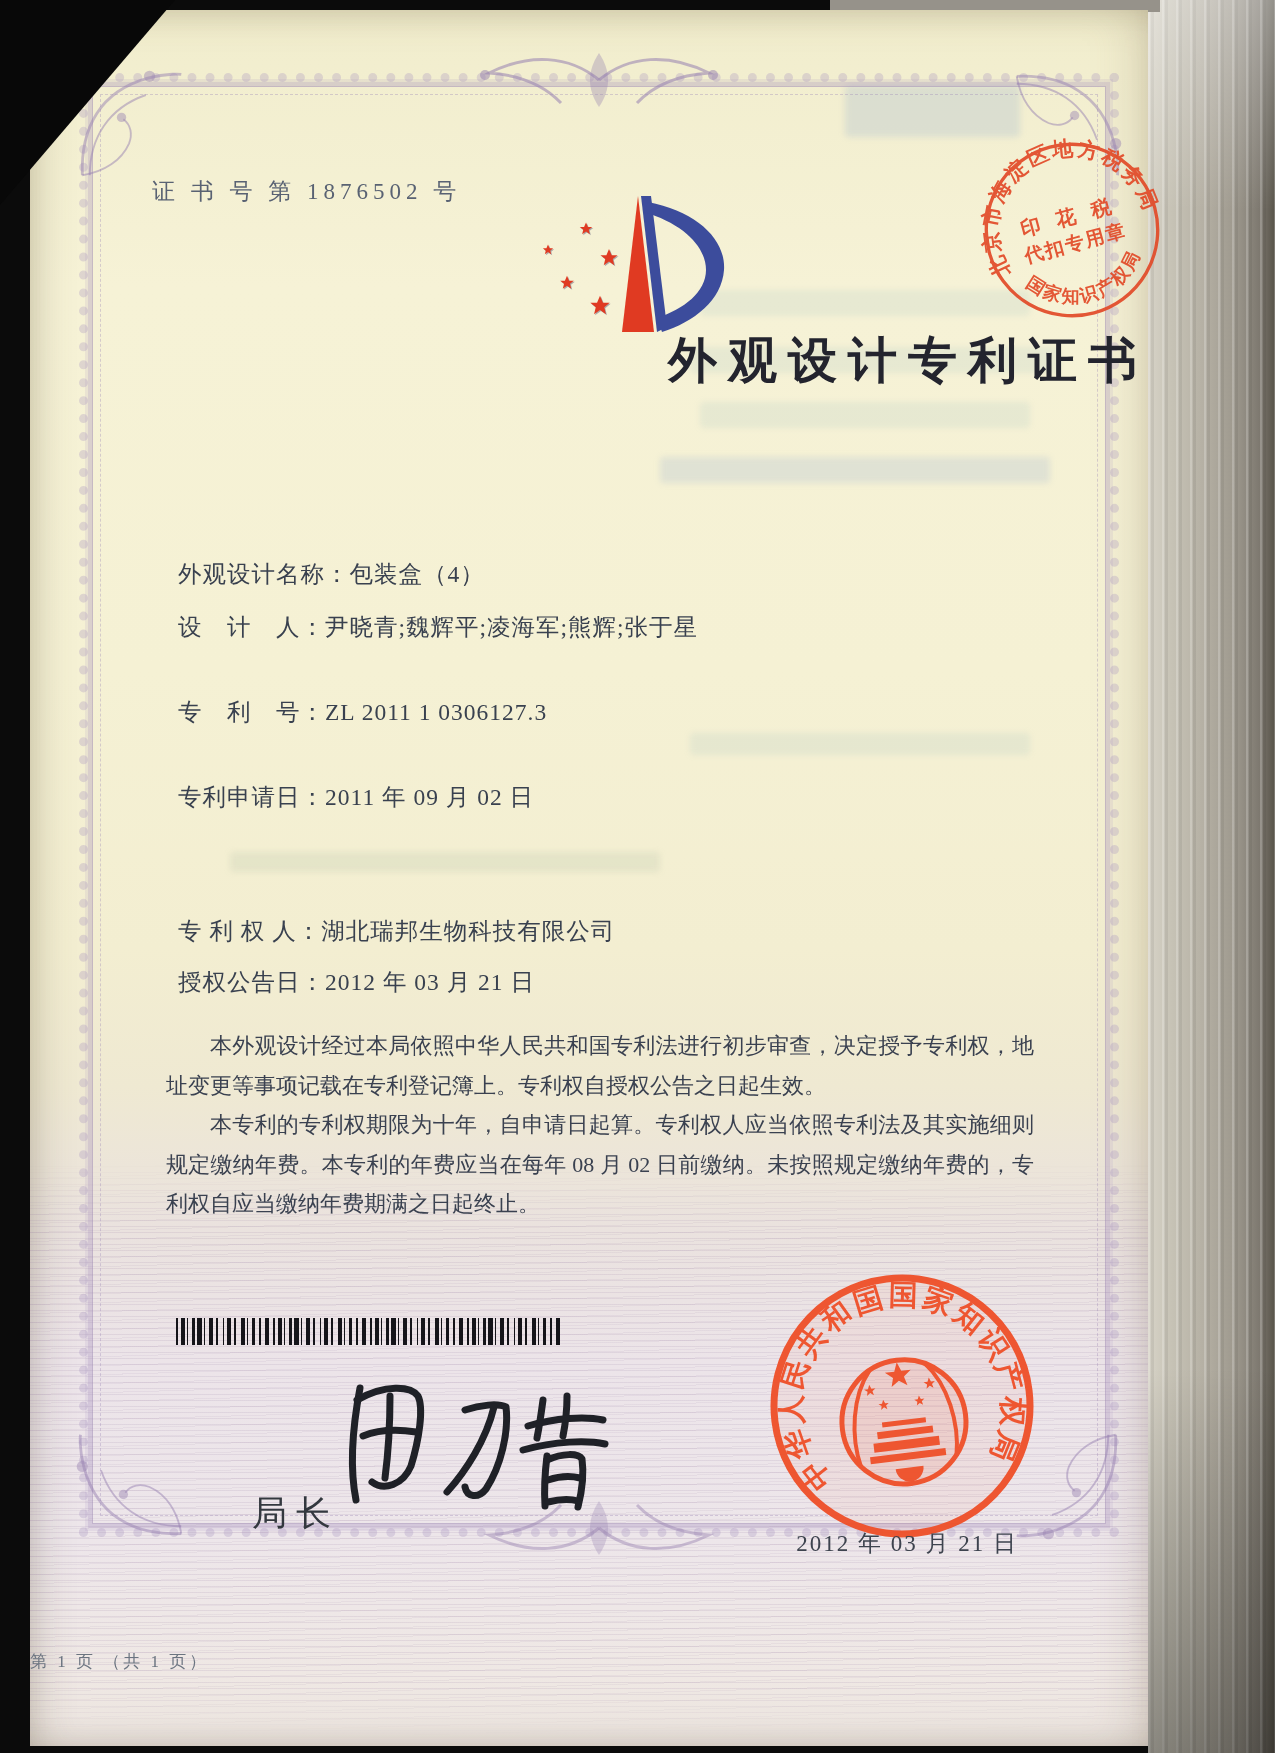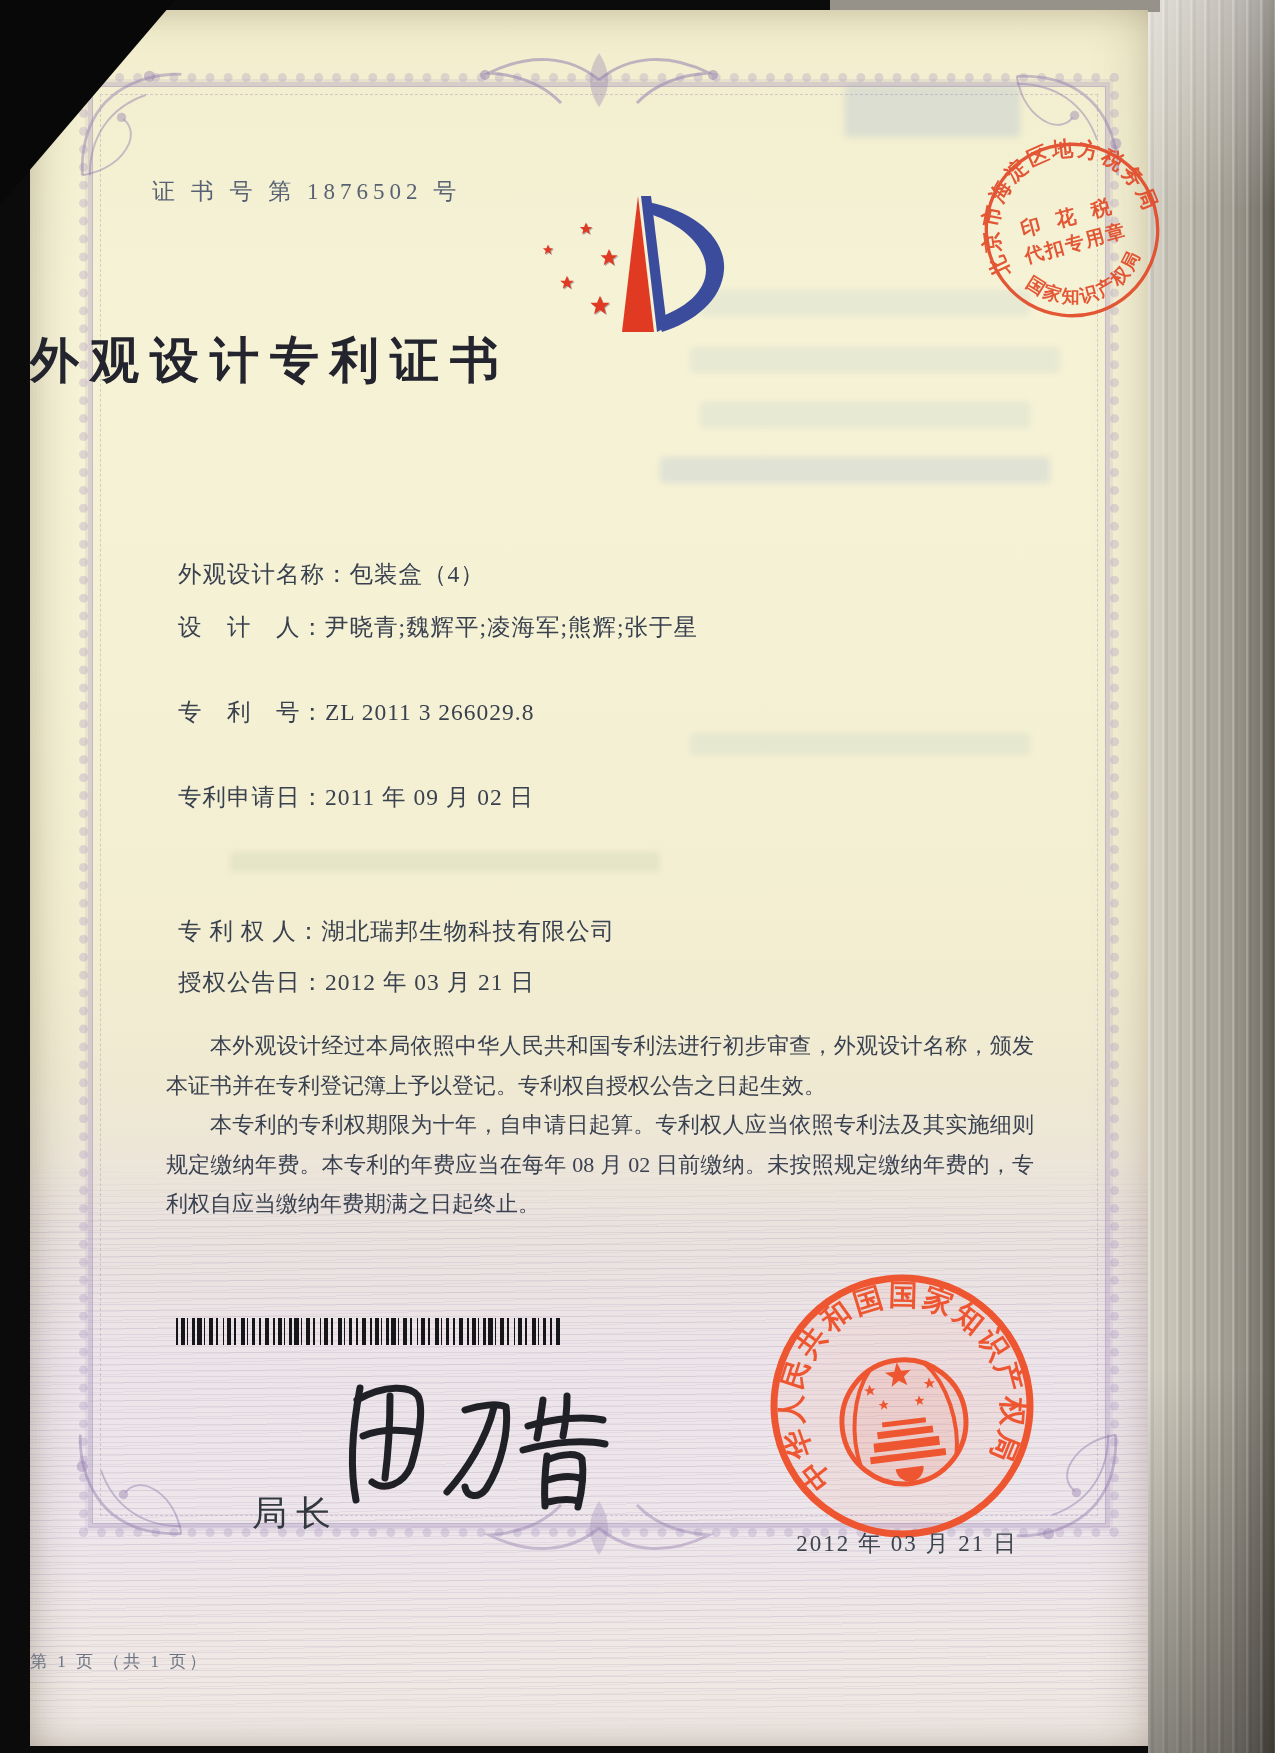--- a/index.html
+++ b/index.html
@@ -73,21 +73,21 @@
   .crest{position:absolute;left:50%;transform:translateX(-50%);width:300px;height:80px;}
   .crest.top{top:-42px;}
   .crest.bottom{bottom:-40px;transform:translateX(-50%) scaleY(-1);}
 
   
   .cert-no{
     position:absolute;left:122px;top:166px;
     font-size:23px;color:#596273;letter-spacing:5px;white-space:nowrap;
   }
   .doc-title{
-    position:absolute;left:0;top:318px;width:100%;text-align:left;
+    position:absolute;left:0;top:318px;width:100%;text-align:right;
     font-size:49px;font-weight:700;color:#23242e;letter-spacing:11px;white-space:nowrap;
   }
   .logo{position:absolute;left:510px;top:182px;width:195px;height:150px;}
   .stamp{position:absolute;left:942px;top:120px;width:200px;height:200px;transform:rotate(-15deg);opacity:.92;}
 
   .field{
     position:absolute;left:148px;font-size:23.5px;color:#39414f;letter-spacing:1px;white-space:nowrap;
   }
   .f0{top:548px}.f1{top:601px}.f2{top:686px}.f3{top:771px}.f4{top:905px}.f5{top:956px}
 
@@ -260,27 +260,27 @@
       </text>
       <text font-size="19" font-weight="bold" fill="#e24a28" letter-spacing="2">
         <textPath href="#arcBot">国家知识产权局</textPath>
       </text>
       <text x="105" y="98" text-anchor="middle" font-size="21" font-weight="bold" fill="#e24a28" letter-spacing="6">印 花 税</text>
       <text x="105" y="126" text-anchor="middle" font-size="20" font-weight="bold" fill="#e24a28" letter-spacing="2">代扣专用章</text>
     </svg>
 
     <div class="field f0">外观设计名称：包装盒（4）</div>
     <div class="field f1">设　计　人：尹晓青;魏辉平;凌海军;熊辉;张于星</div>
-    <div class="field f2">专　利　号：ZL 2011 3 266029.8</div>
+    <div class="field f2">专　利　号：ZL 2011 1 0306127.3</div>
     <div class="field f3">专利申请日：2011 年 09 月 02 日</div>
     <div class="field f4">专 利 权 人：湖北瑞邦生物科技有限公司</div>
     <div class="field f5">授权公告日：2012 年 03 月 21 日</div>
 
     <div class="body-text">
-      <p>本外观设计经过本局依照中华人民共和国专利法进行初步审查，外观设计名称，颁发本证书并在专利登记簿上予以登记。专利权自授权公告之日起生效。</p>
+      <p>本外观设计经过本局依照中华人民共和国专利法进行初步审查，决定授予专利权，地址变更等事项记载在专利登记簿上。专利权自授权公告之日起生效。</p>
       <p>本专利的专利权期限为十年，自申请日起算。专利权人应当依照专利法及其实施细则规定缴纳年费。本专利的年费应当在每年 08 月 02 日前缴纳。未按照规定缴纳年费的，专利权自应当缴纳年费期满之日起终止。</p>
     </div>
 
     <div class="barcode"></div>
 
     <div class="director-label">局长</div>
     <svg class="signature" viewBox="0 0 300 160" aria-label="田力普">
       <g fill="none" stroke="#1f2127" stroke-width="7" stroke-linecap="round" stroke-linejoin="round">
         <path d="M45,18 C38,55 34,95 41,130"></path>
         <path d="M42,30 C70,14 96,16 103,26 C109,38 104,70 96,96 C88,115 69,121 57,112"></path>

